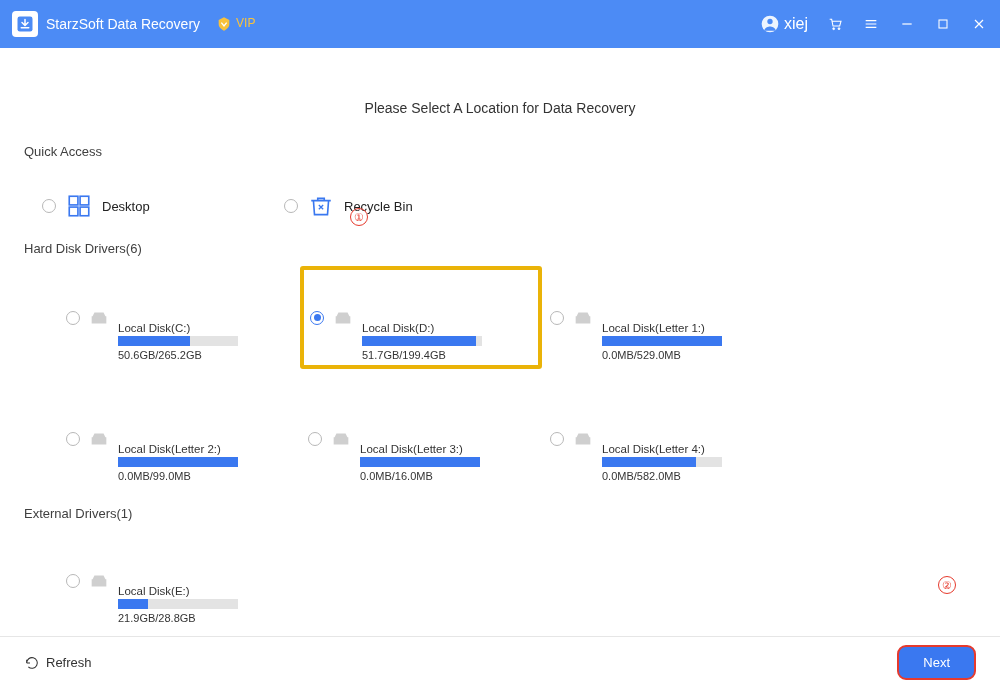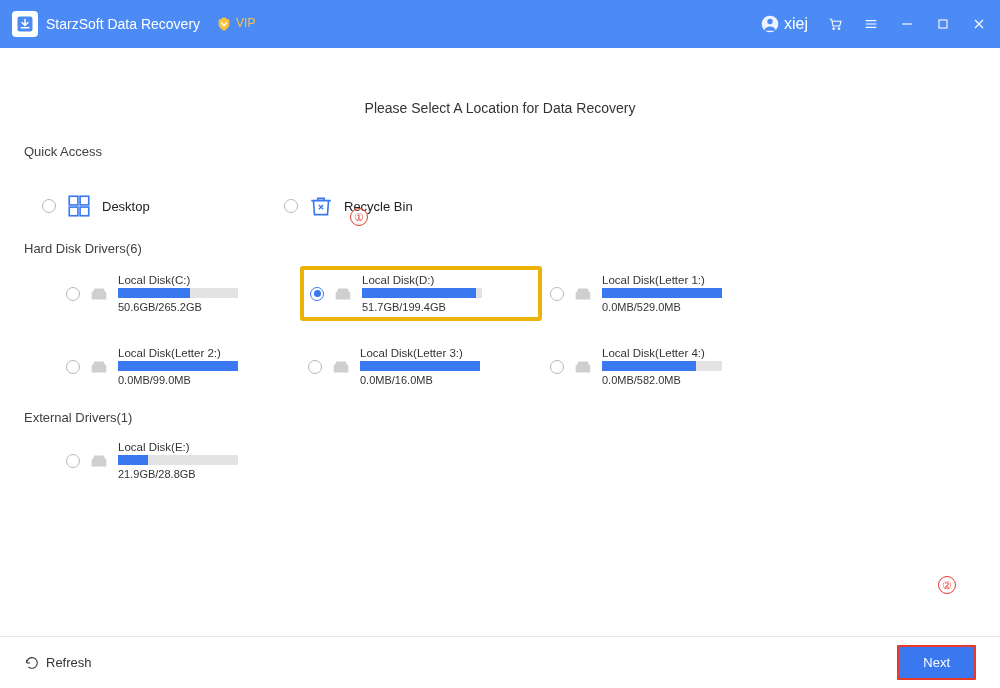--- a/index.html
+++ b/index.html
@@ -135,21 +135,21 @@
   padding: 4px 6px;
   border: 2px solid transparent;
   border-radius: 3px;
 }
 .disk-item.highlight {
   border: 4px solid #eab308;
 }
 .disk-icon { width: 22px; height: 22px; display:flex; align-items:center; justify-content:center; opacity:0.7;}
 .disk-icon svg { width: 22px; height: 22px; fill:#bcbcbc; }
 .disk-info { flex:1; min-width:0; }
-.disk-name { font-size: 11.5px; color: #333; margin-bottom:2px; }
+.disk-name { font-size: 11.5px; color: #333; margin-bottom:2px;margin-top:48px; }
 .bar {
   height: 10px;
   background: #e3e3e3;
   width: 120px;
   margin-bottom: 3px;
 }
 .bar-fill { height: 100%; background: #3a78f0; }
 .disk-size { font-size: 11px; color: #333; }
 
 .ann-circle {
@@ -187,21 +187,21 @@
 }
 .refresh-btn svg { width:16px;height:16px; stroke:#333; fill:none;}
 .next-btn {
   margin-left: auto;
   background: #3a78f0;
   color: #fff;
   border: 2px solid #e63a2d;
   padding: 8px 24px;
   font-size: 13px;
   cursor: pointer;
-  border-radius: 1px;
+  border-radius: 9px;
 }
 </style>
 </head>
 <body>
 
 <div class="window">
   <div class="titlebar">
     <div class="titlebar-left">
       <div class="app-logo">
         <svg viewBox="0 0 24 24">

